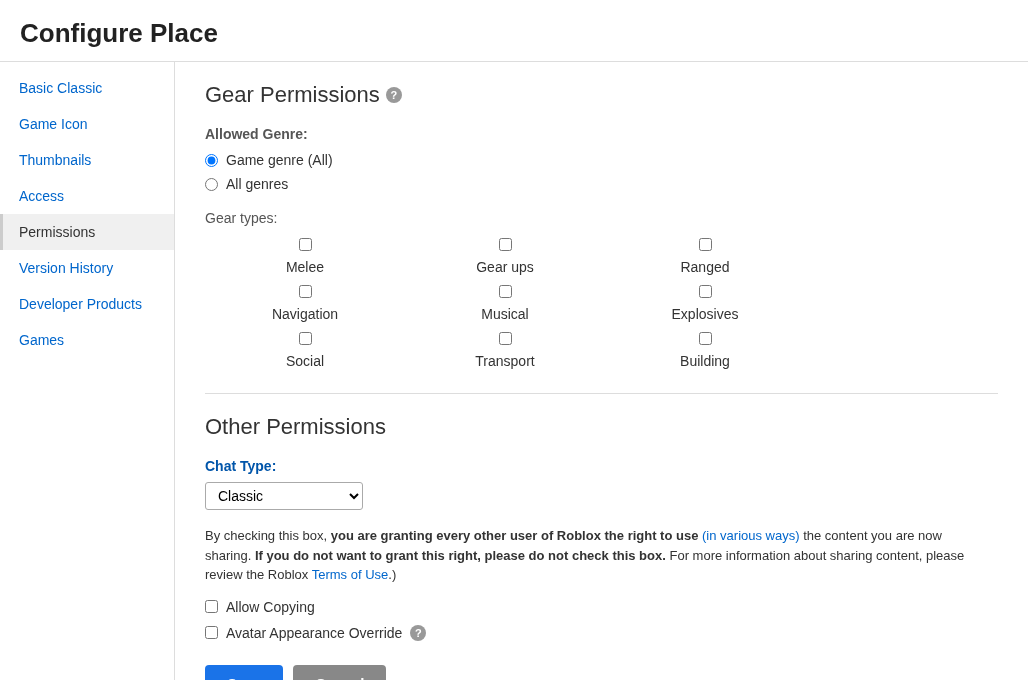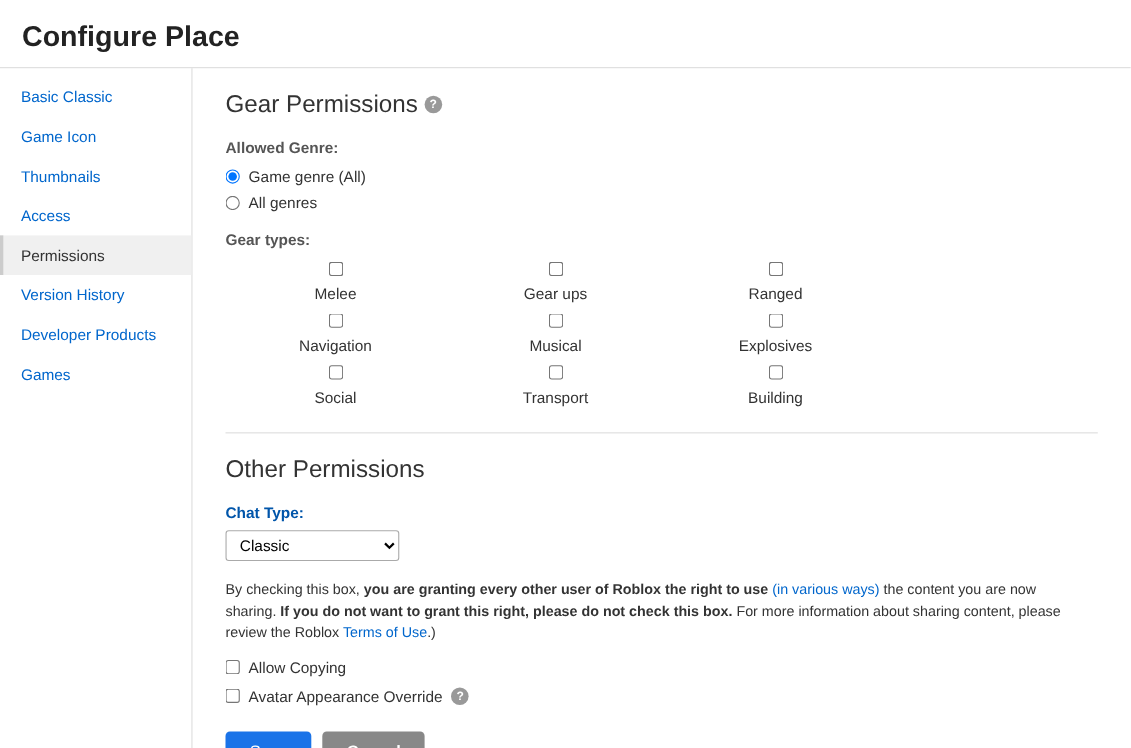--- a/index.html
+++ b/index.html
@@ -86,21 +86,21 @@
       margin-bottom: 8px;
       font-size: 14px;
       color: #333;
     }
     .radio-option input[type="radio"] {
       cursor: pointer;
       margin: 0;
     }
     .gear-types-label {
       font-size: 14px;
-      font-weight: bold;
+      font-weight: normal;
       color: #555;
       margin-bottom: 12px;
     }
     .gear-types-grid {
       display: grid;
       grid-template-columns: 200px 200px 200px;
       row-gap: 10px;
       margin-bottom: 24px;
     }
     .checkbox-option {

